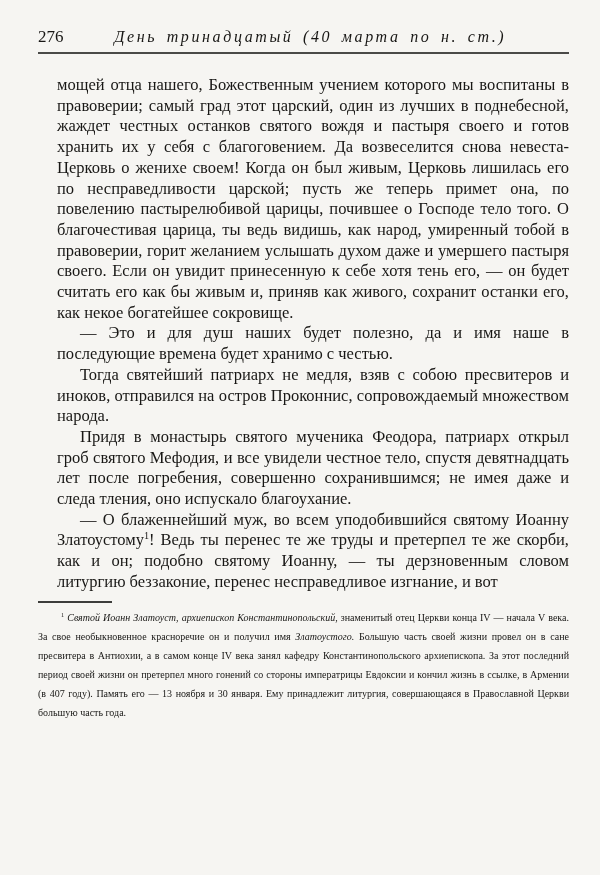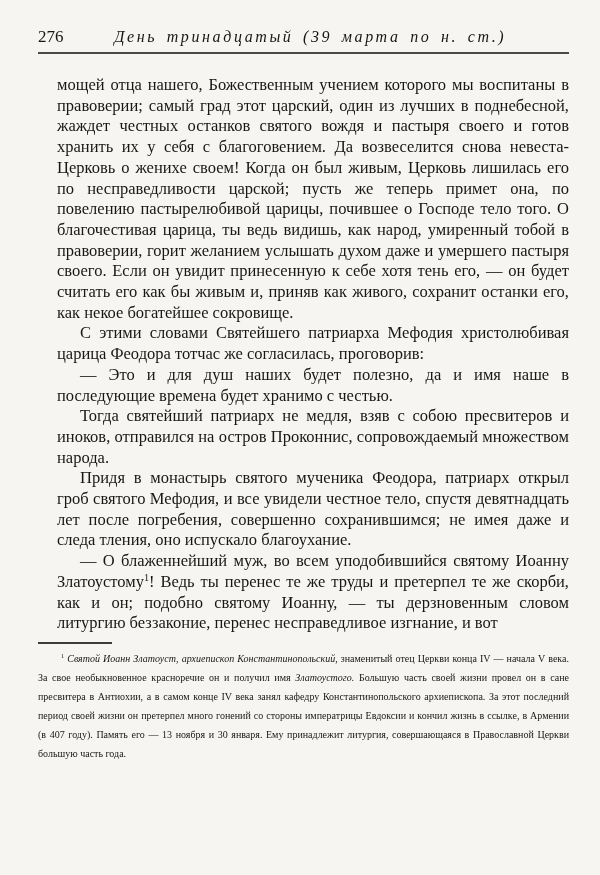--- a/index.html
+++ b/index.html
@@ -60,26 +60,25 @@
   }
   i { font-style: italic; }
 </style>
 </head>
 <body>
 
 <div class="page">
 
   <div class="header">
     <span class="pagenum">276</span>
-    <span class="title">День тринадцатый (39 марта по н. ст.)</span>
+    <span class="title">День тринадцатый (40 марта по н. ст.)</span>
   </div>
 
   <div class="bodytext">
     <p class="para"><span>мощей отца нашего, Божественным учением которого мы воспитаны в правоверии; самый град этот царский, один из лучших в поднебесной, жаждет честных останков святого вождя и пастыря своего и готов хранить их у себя с благоговением. Да возвеселится снова невеста-Церковь о женихе своем! Когда он был живым, Церковь лишилась его по несправедливости царской; пусть же теперь примет она, по повелению пастырелюбивой царицы, почившее о Господе тело того. О благочестивая царица, ты ведь видишь, как народ, умиренный тобой в правоверии, горит желанием услышать духом даже и умершего пастыря своего. Если он увидит принесенную к себе хотя тень его, — он будет считать его как бы живым и, приняв как живого, сохранит останки его, как некое богатейшее сокровище.</span></p>
-    <p class="para indent"><span>С этими словами Святейшего патриарха Мефодия христолюбивая царица Феодора тотчас же согласилась, проговорив:</span></p>
     <p class="para indent"><span>— Это и для душ наших будет полезно, да и имя наше в последующие времена будет хранимо с честью.</span></p>
     <p class="para indent"><span>Тогда святейший патриарх не медля, взяв с собою пресвитеров и иноков, отправился на остров Проконнис, сопровождаемый множеством народа.</span></p>
     <p class="para indent"><span>Придя в монастырь святого мученика Феодора, патриарх открыл гроб святого Мефодия, и все увидели честное тело, спустя девятнадцать лет после погребения, совершенно сохранившимся; не имея даже и следа тления, оно испускало благоухание.</span></p>
     <p class="para indent"><span>— О блаженнейший муж, во всем уподобившийся святому Иоанну Златоустому</span><sup>1</sup><span>! Ведь ты перенес те же труды и претерпел те же скорби, как и он; подобно святому Иоанну, — ты дерзновенным словом литургию беззаконие, перенес несправедливое изгнание, и вот</span></p>
   </div>
 
   <div class="fnrule"></div>
 
   <p class="footnote"><sup>1</sup><i> Святой Иоанн Златоуст, архиепископ Константинопольский</i><span>, знаменитый отец Церкви конца IV — начала V века. За свое необыкновенное красноречие он и получил имя </span><i>Златоустого.</i><span> Большую часть своей жизни провел он в сане пресвитера в Антиохии, а в самом конце IV века занял кафедру Константинопольского архиепископа. За этот последний период своей жизни он претерпел много гонений со стороны императрицы Евдоксии и кончил жизнь в ссылке, в Армении (в 407 году). Память его — 13 ноября и 30 января. Ему принадлежит литургия, совершающаяся в Православной Церкви большую часть года.</span></p>
 

